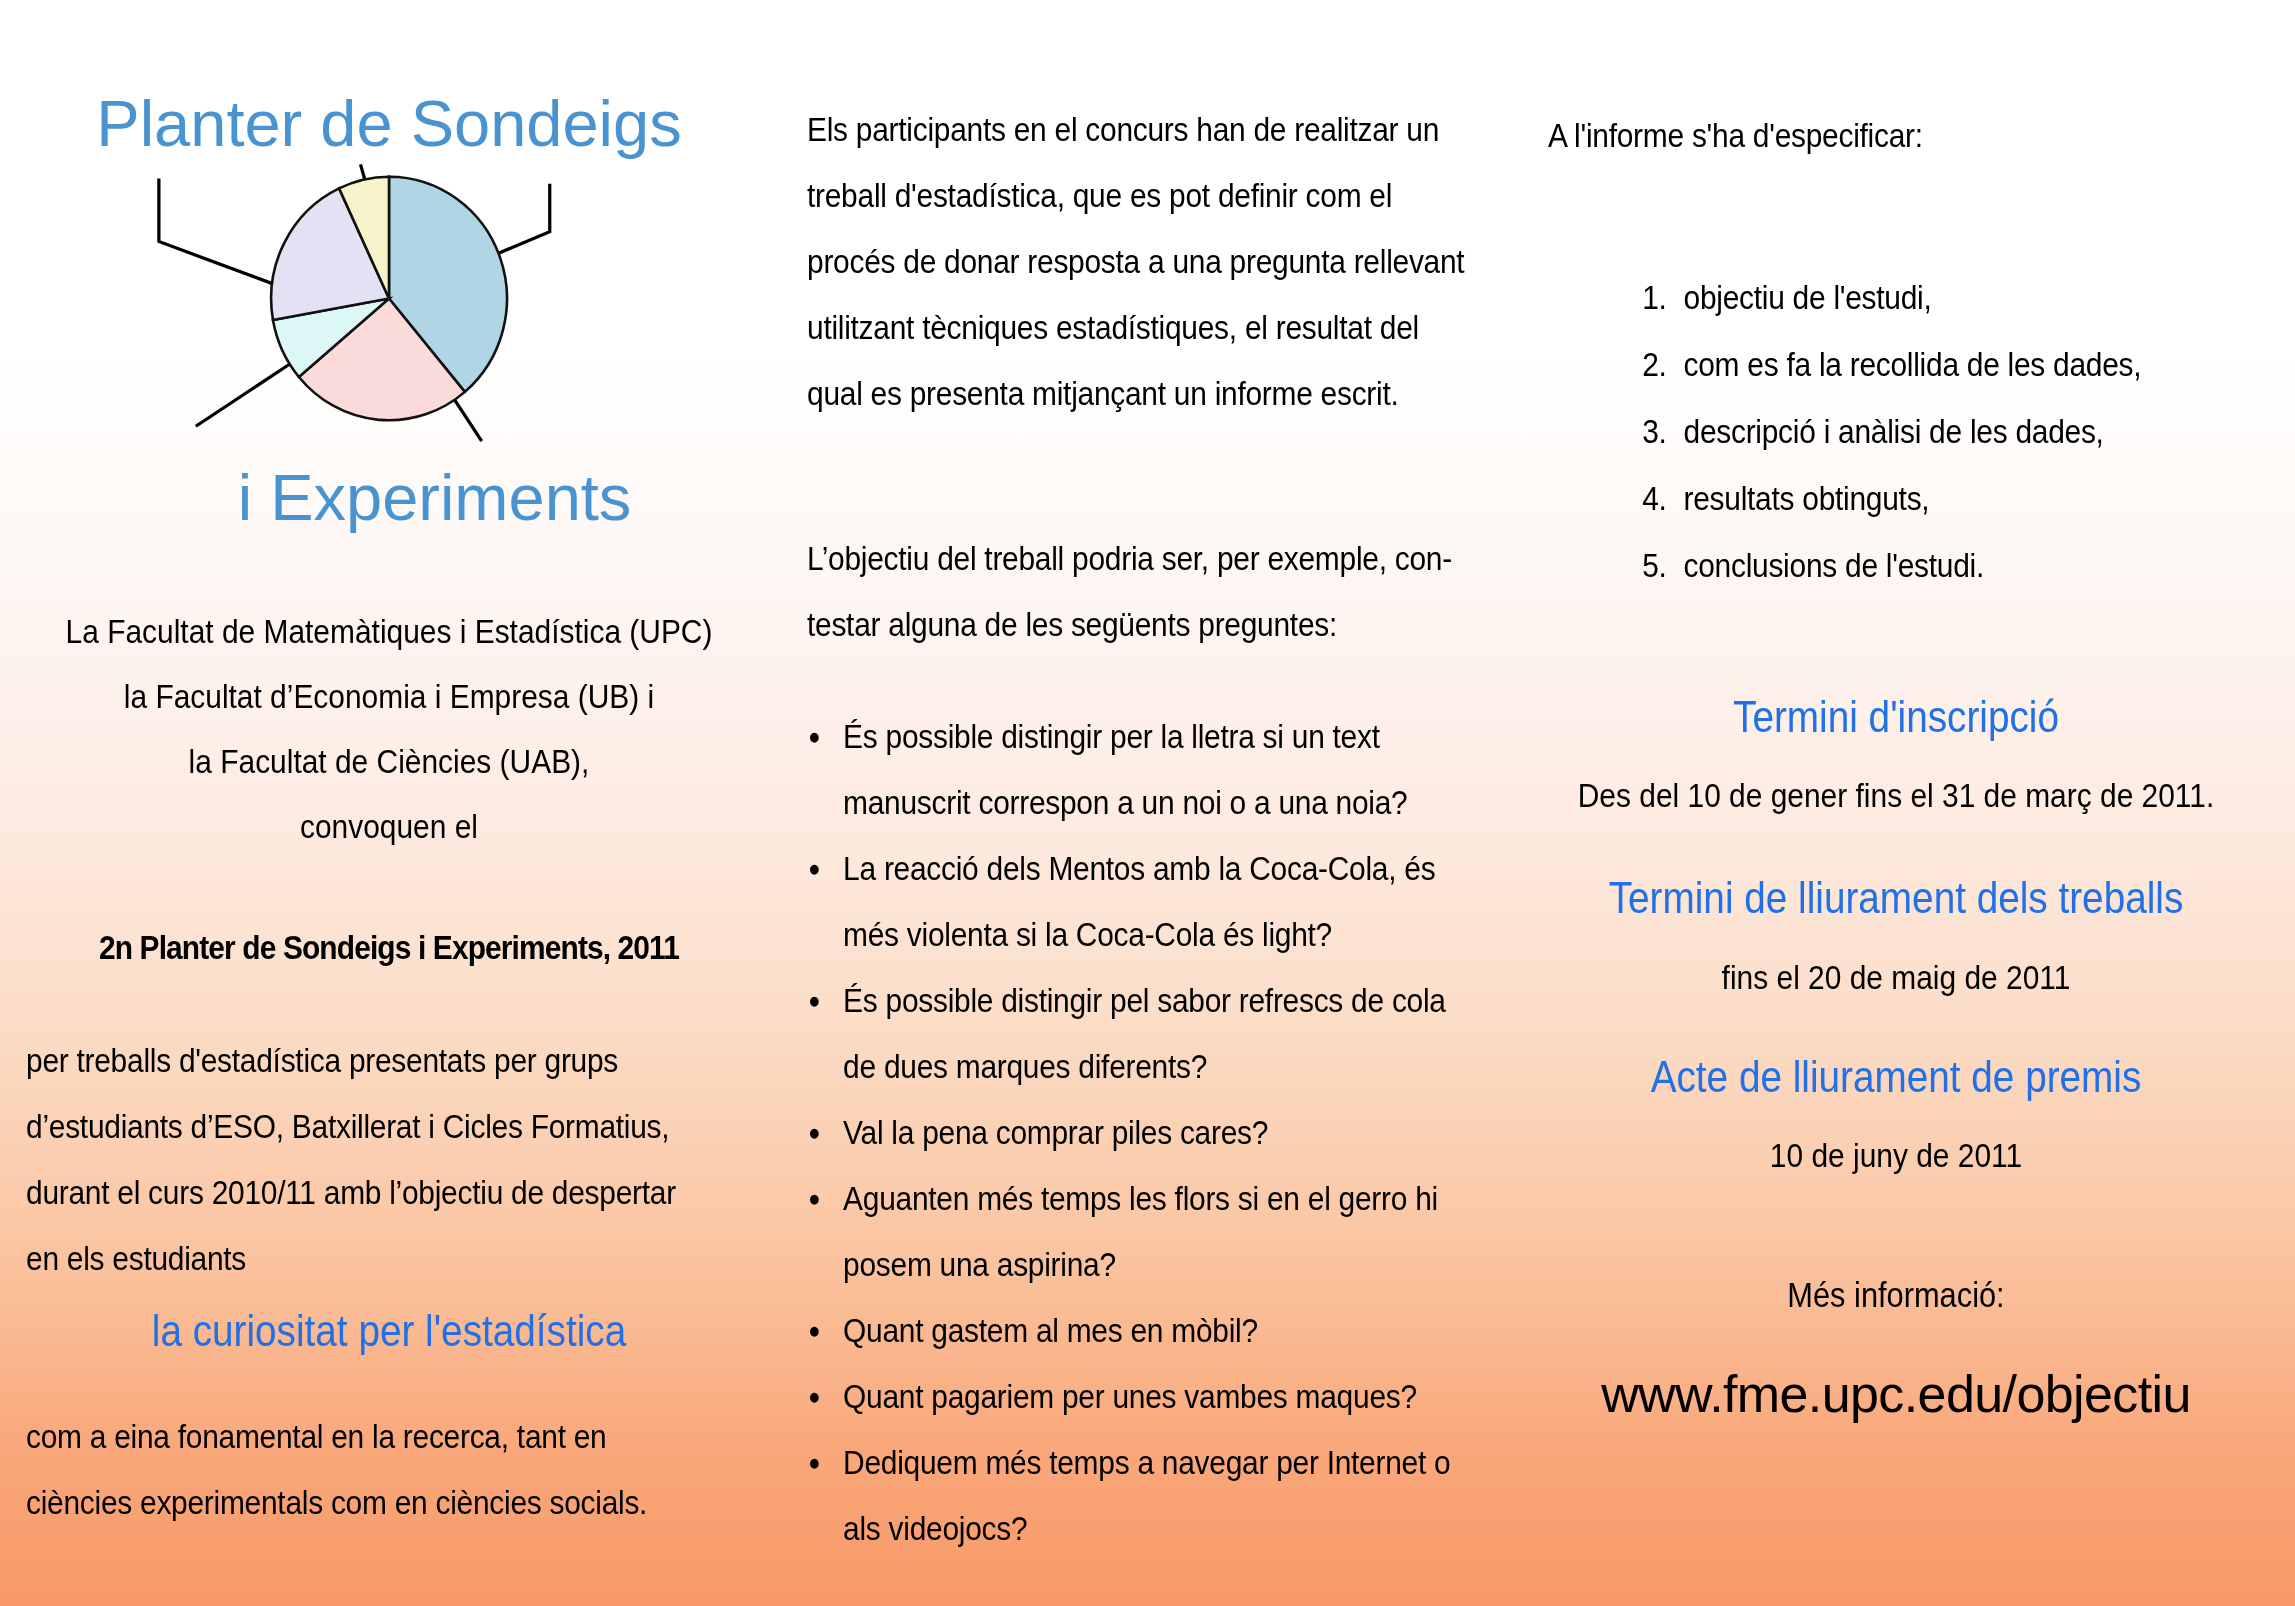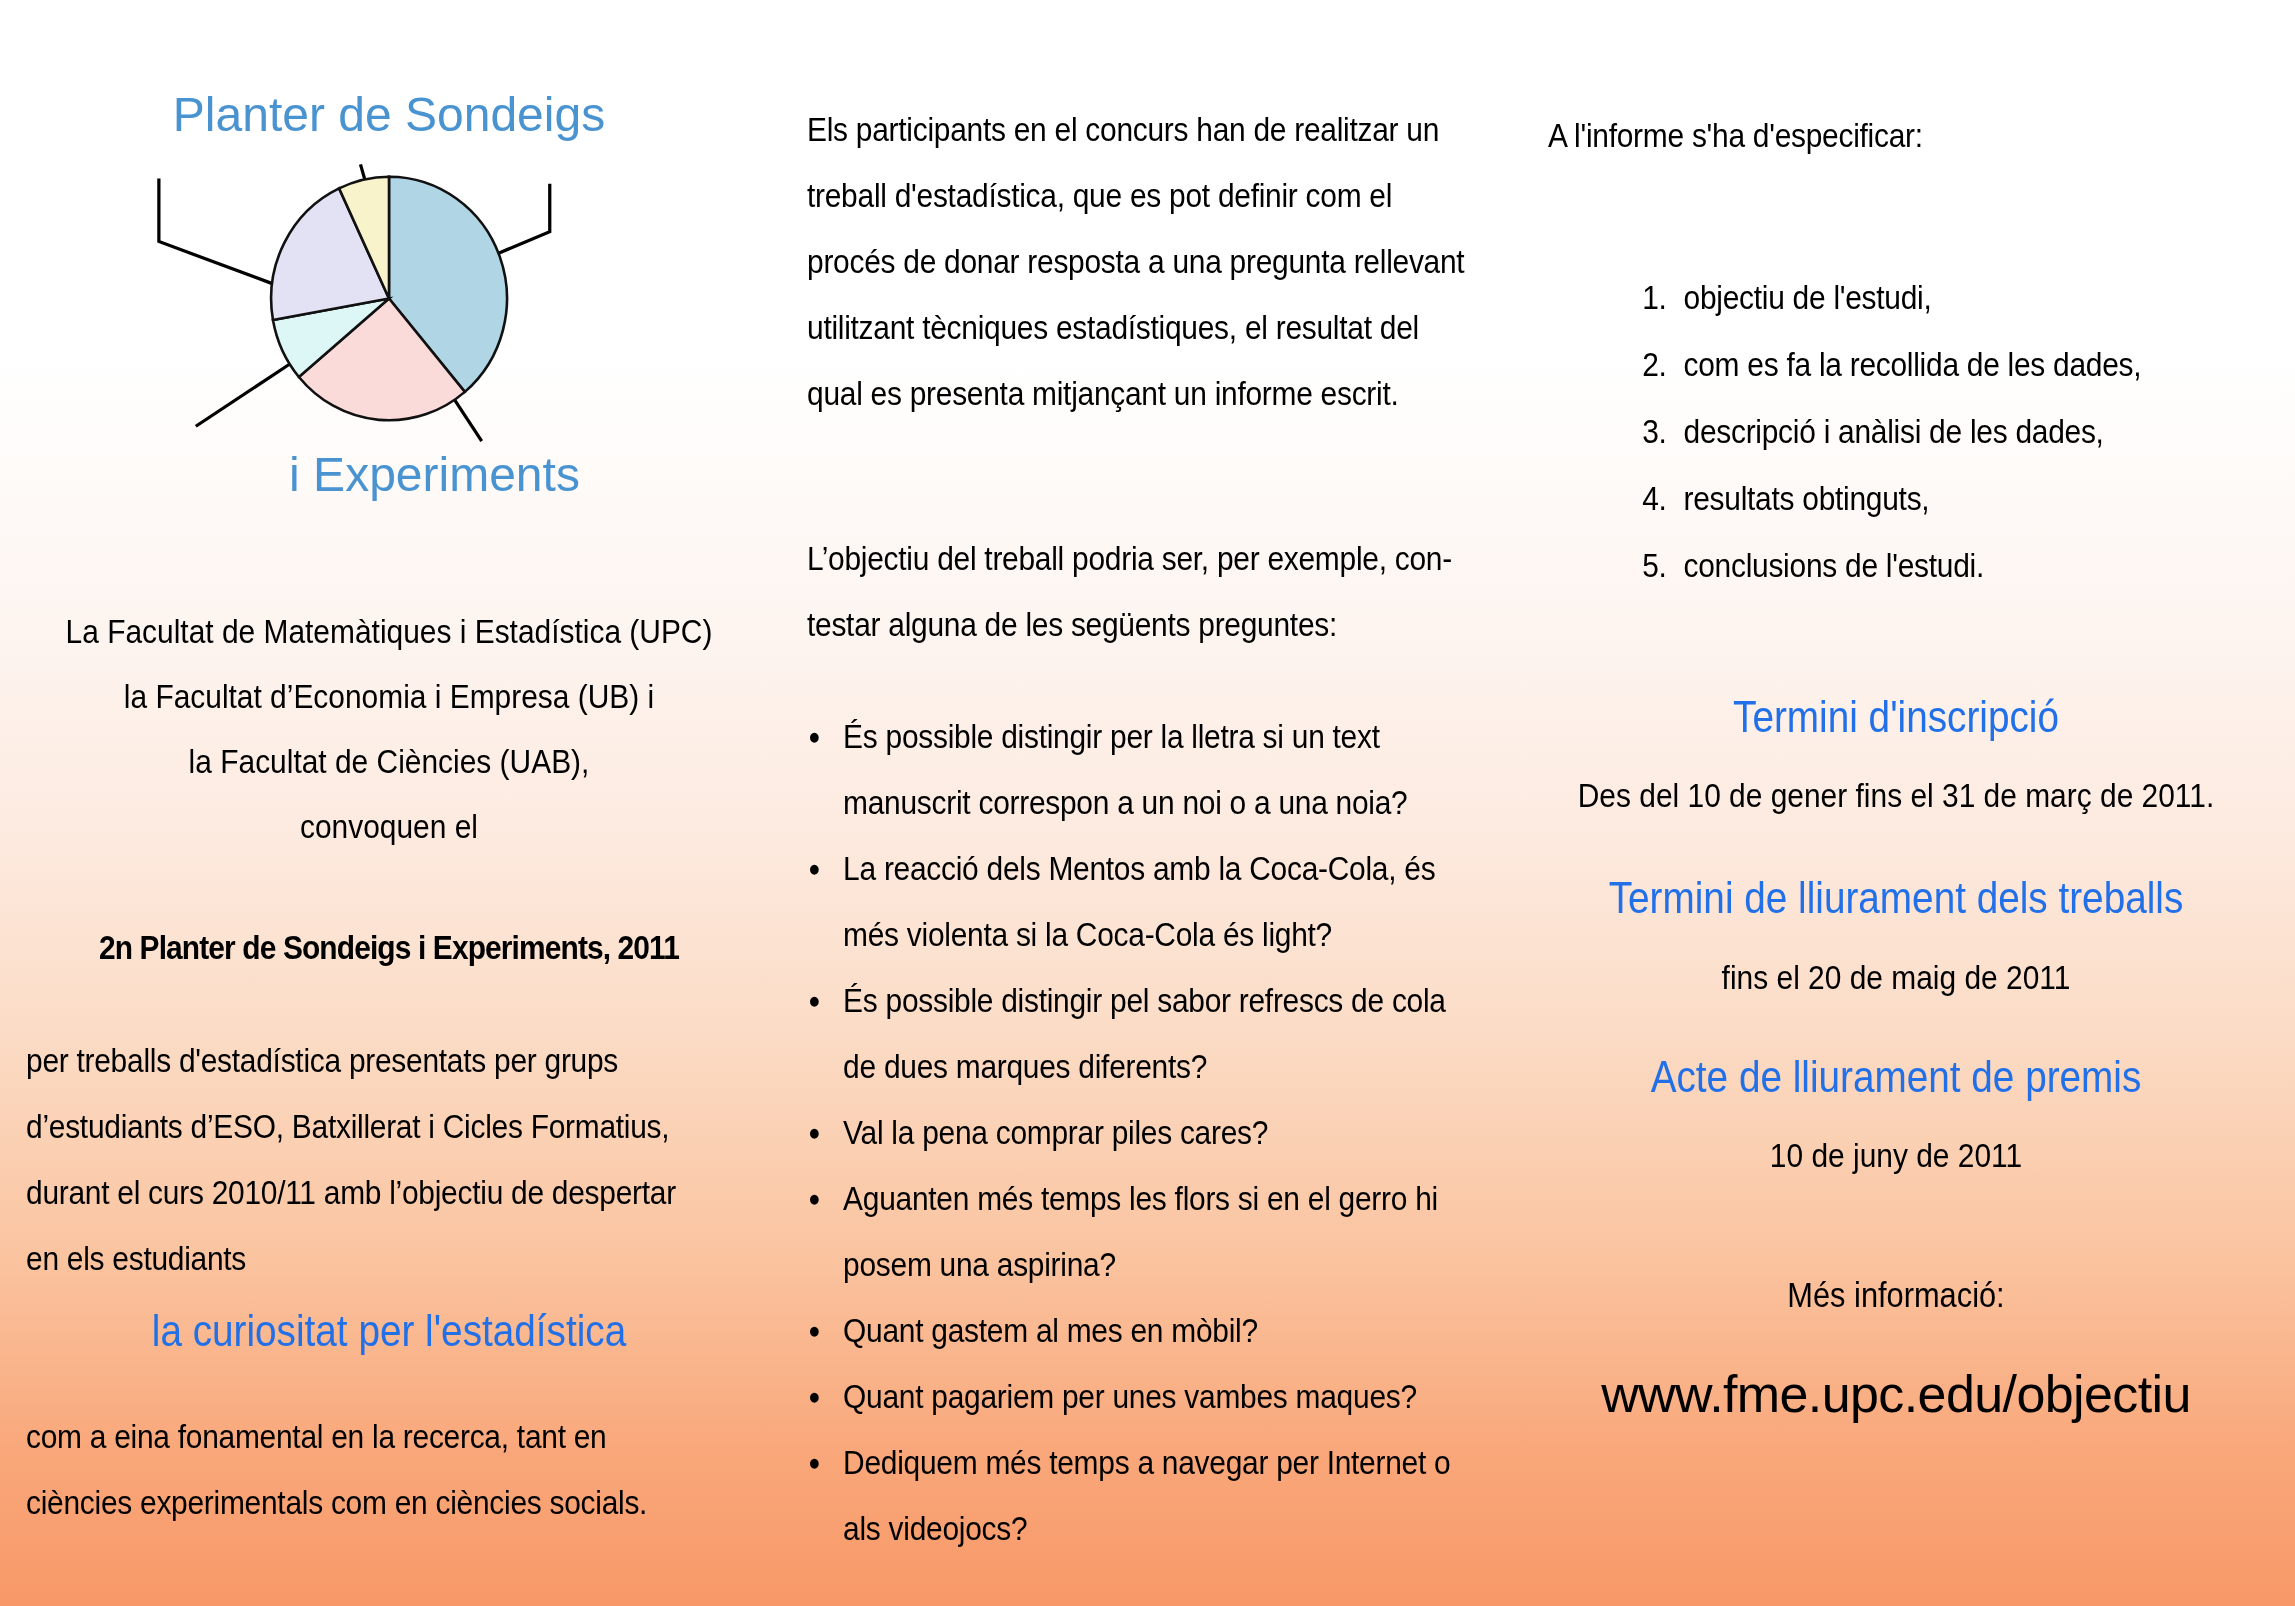--- a/index.html
+++ b/index.html
@@ -11,23 +11,23 @@
   .col { position:absolute; top:0; bottom:0; }
   .col-left  { left:26px;   width:726px; }
   .col-mid   { left:807px; width:722px; }
   .col-right { left:1548px; width:696px; }
   .blk { position:absolute; left:0; width:100%; }
   .narrow { width:113.64%; transform:scaleX(0.88); transform-origin:left top; }
   .pre { white-space:pre-line; }
   .center { text-align:center; }
   .body-t { font-size:34px; line-height:66px; letter-spacing:-0.3px; }
   .intro-t { font-size:34px; line-height:65px; }
-  .logo-title { font-size:48px; line-height:1.0; color:#4a93d1; text-align:center; font-weight:400; margin:0; }
+  .logo-title { font-size:65px; line-height:1.0; color:#4a93d1; text-align:center; font-weight:400; margin:0; }
   .t1 { top:91px; }
-  .t2 { top:451px; padding-left:91px; box-sizing:border-box; }
+  .t2 { top:465px; padding-left:91px; box-sizing:border-box; }
   .logo-svg { position:absolute; top:159px; left:0; }
   .bold-head { top:928px; font-size:34px; font-weight:700; letter-spacing:-1px; white-space:nowrap; text-align:center; }
   .blue-h { color:#2170e8; font-weight:400; }
   .hl-blue { top:1306px; font-size:44px; text-align:center; }
   .sec-title { font-size:44px; text-align:center; }
   .sec-text { font-size:34px; text-align:center; }
   .q-list { list-style:none; margin:0; padding:0; }
   .q-list li { position:relative; padding-left:41px; }
   .q-list .dot { position:absolute; left:1.3px; top:0; font-size:23px; line-height:66px; }
   .n-list { list-style:none; margin:0; padding:0 0 0 107px; }

